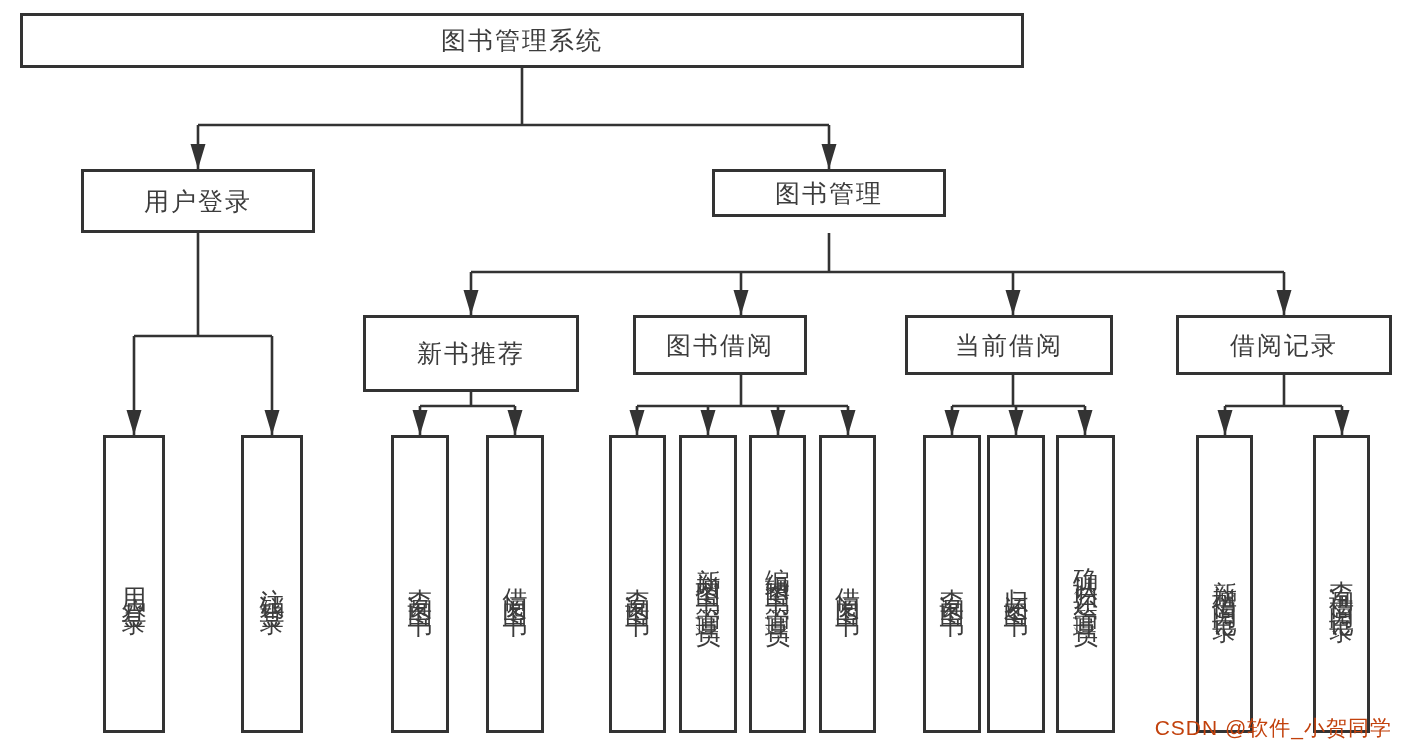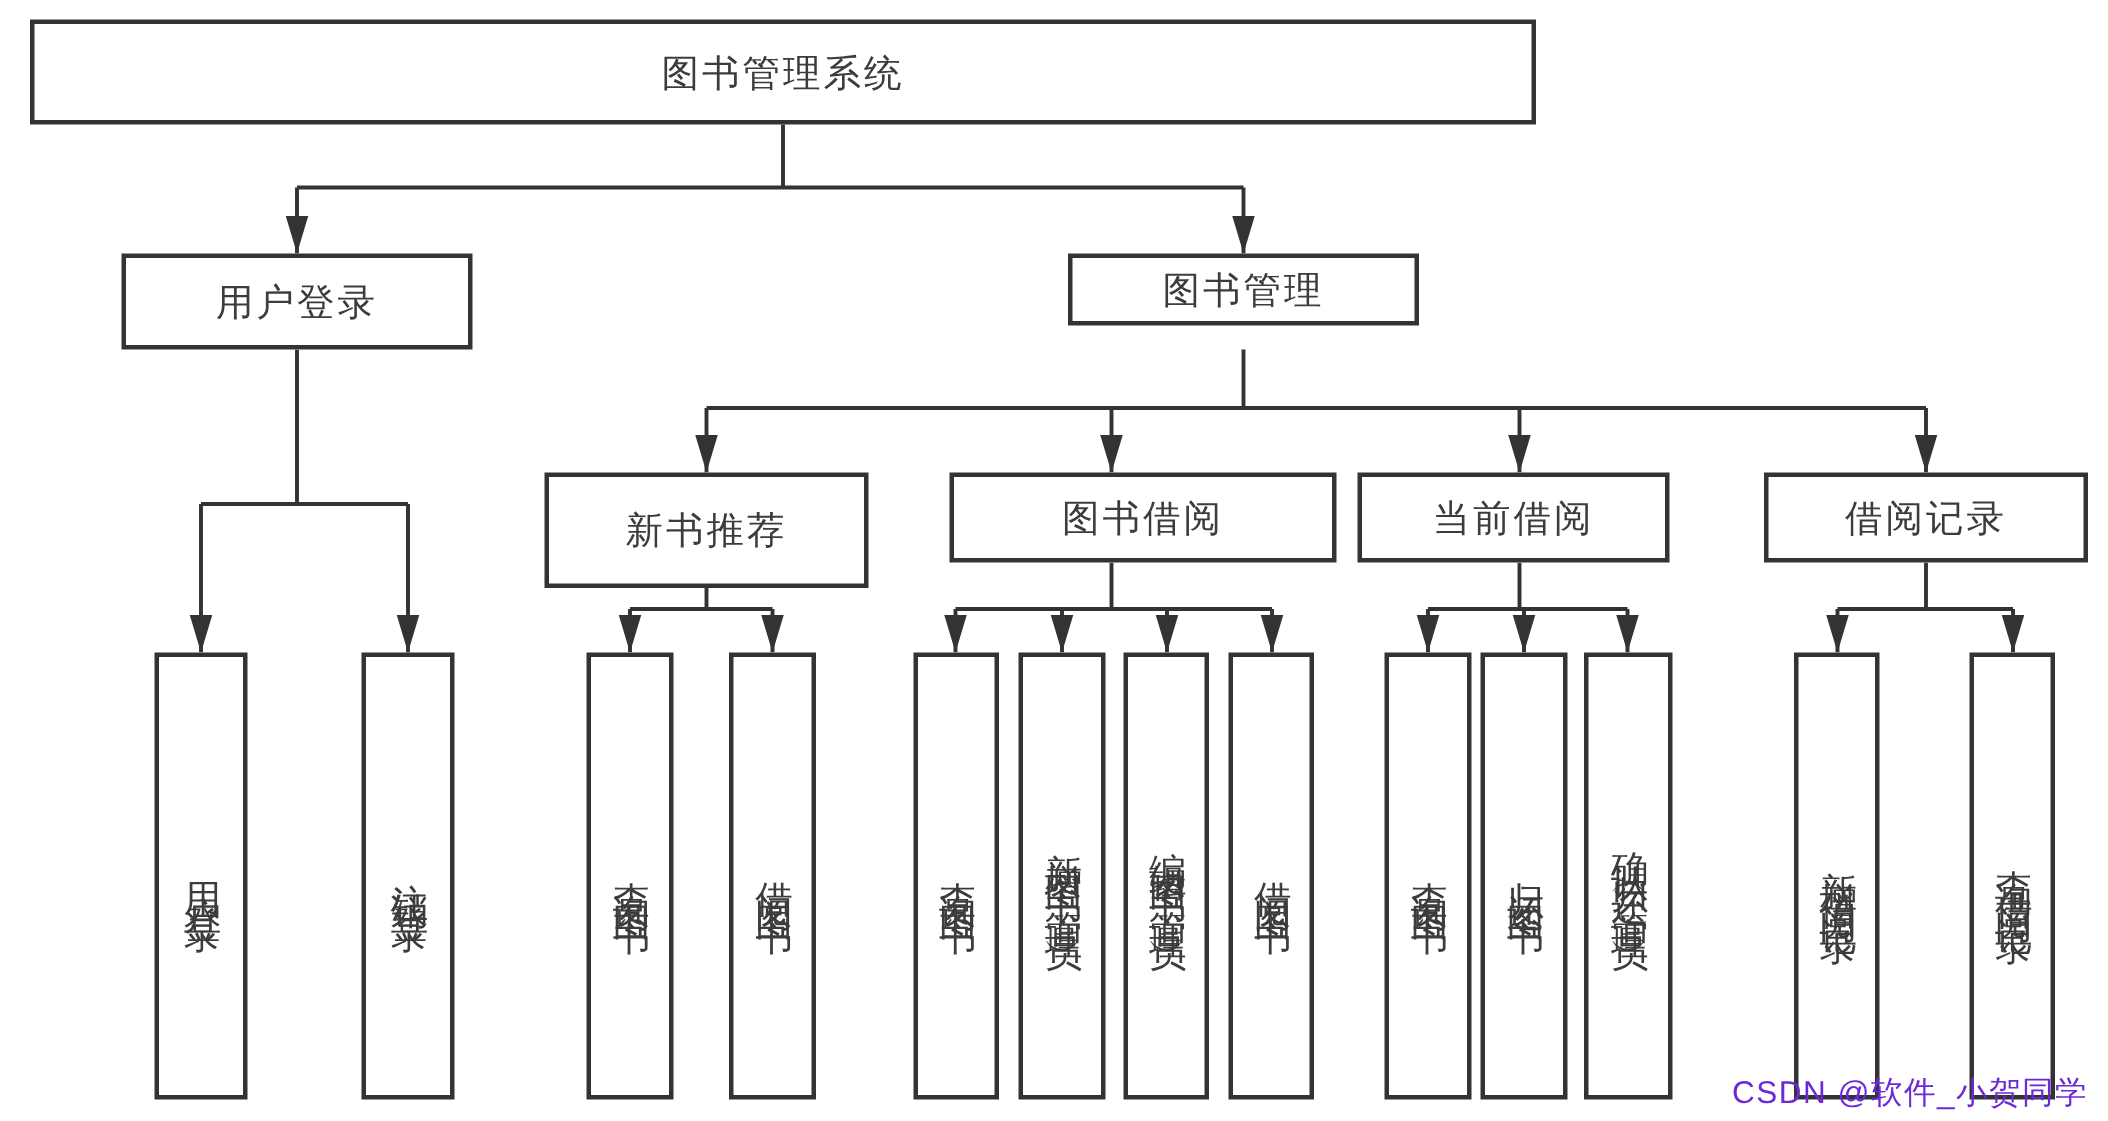--- a/index.html
+++ b/index.html
@@ -16,21 +16,21 @@
     display:flex;align-items:center;justify-content:center;
     color:#3c3c3c;
   }
   .node-h{font-size:25px;letter-spacing:2px;white-space:nowrap;}
   .node-v span{
     writing-mode:vertical-rl;text-orientation:mixed;
     font-size:25px;letter-spacing:8px;line-height:1;
   }
   .watermark{
     position:absolute;right:13px;bottom:5px;
-    font-size:21px;color:#6d28d9;letter-spacing:1px;white-space:nowrap;
+    font-size:21px;color:#c2410c;letter-spacing:1px;white-space:nowrap;
   }
 </style>
 </head>
 <body>
 
 <div class="stage">
 
   <svg class="connectors" width="1405" height="747" viewBox="0 0 1405 747">
 
     <path class="edge" d="
@@ -48,35 +48,35 @@
       M463.5 290 L478.5 290 L471 315 Z  M733.5 290 L748.5 290 L741 315 Z
       M1005.5 290 L1020.5 290 L1013 315 Z M1276.5 290 L1291.5 290 L1284 315 Z
       M412.5 410 L427.5 410 L420 435 Z  M507.5 410 L522.5 410 L515 435 Z
       M629.5 410 L644.5 410 L637 435 Z  M700.5 410 L715.5 410 L708 435 Z
       M770.5 410 L785.5 410 L778 435 Z  M840.5 410 L855.5 410 L848 435 Z
       M944.5 410 L959.5 410 L952 435 Z  M1008.5 410 L1023.5 410 L1016 435 Z
       M1077.5 410 L1092.5 410 L1085 435 Z
       M1217.5 410 L1232.5 410 L1225 435 Z M1334.5 410 L1349.5 410 L1342 435 Z"></path>
   </svg>
 
-  <div class="node node-h" style="left:20px;top:13px;width:1004px;height:70px;text-align:center;">
+  <div class="node node-h" style="left:20px;top:13px;width:1004px;height:55px;text-align:center;">
     <span>图书管理系统</span>
   </div>
 
   <div class="node node-h" style="left:81px;top:169px;width:234px;height:64px;">
     <span>用户登录</span>
   </div>
   <div class="node node-h" style="left:712px;top:169px;width:234px;height:48px;">
     <span>图书管理</span>
   </div>
 
   <div class="node node-h" style="left:363px;top:315px;width:216px;height:77px;">
     <span>新书推荐</span>
   </div>
-  <div class="node node-h" style="left:633px;top:315px;width:258px;height:60px;">
+  <div class="node node-h" style="left:633px;top:315px;width:174px;height:60px;">
     <span>图书借阅</span>
   </div>
   <div class="node node-h" style="left:905px;top:315px;width:208px;height:60px;">
     <span>当前借阅</span>
   </div>
   <div class="node node-h" style="left:1176px;top:315px;width:216px;height:60px;">
     <span>借阅记录</span>
   </div>
 
   <div class="node node-v" style="left:103px;top:435px;width:62px;height:298px;">

